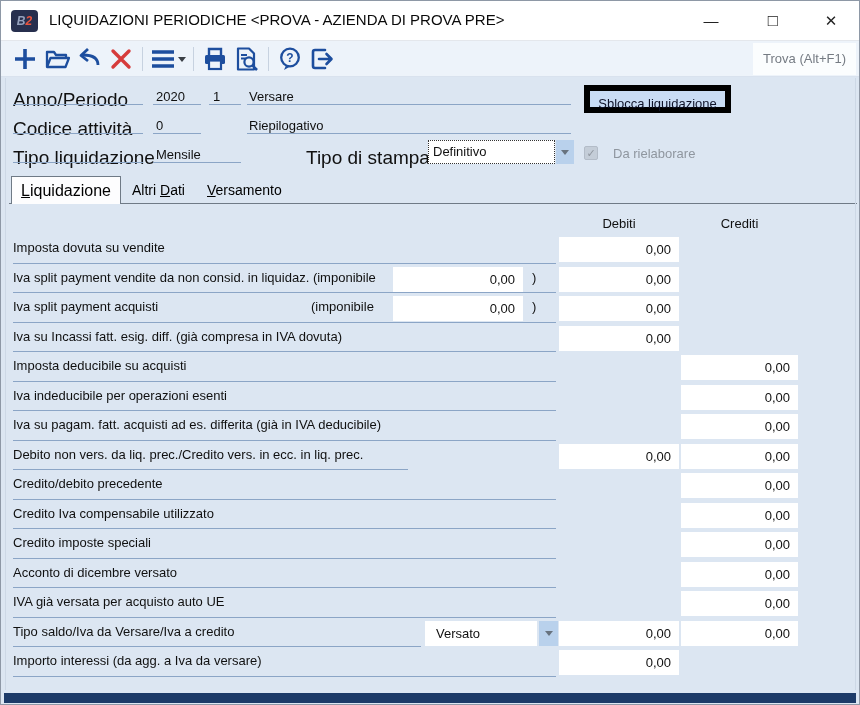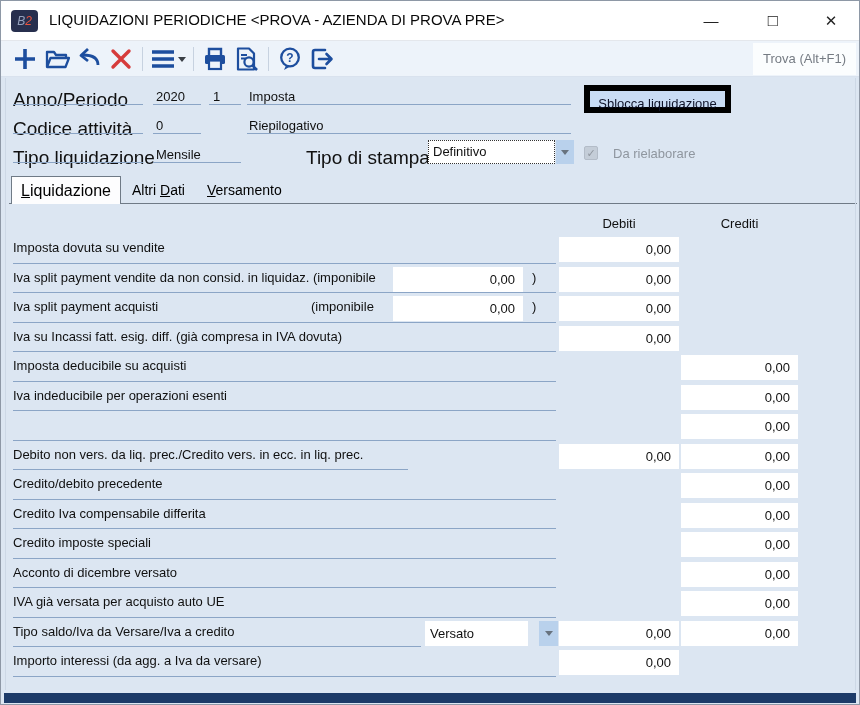--- a/index.html
+++ b/index.html
@@ -7,21 +7,21 @@
   body { font-family:"Liberation Sans","DejaVu Sans",sans-serif; }
   #window {
     position:relative; width:860px; height:705px;
     background:#dce6f2; border:1px solid #8e98a6; overflow:hidden;
   }
   
   #titlebar { position:absolute; left:0; top:0; width:858px; height:40px;
     background:#ffffff; border-bottom:1px solid #e4e7ec; }
   #app-logo { position:absolute; left:10px; top:9px; width:27px; height:22px;
     background:#272f4e; border-radius:4px; text-align:center; line-height:22px;
-    font-style:italic; font-weight:normal; font-size:12px; }
+    font-style:italic; font-weight:bold; font-size:12px; }
   #app-logo .lb { color:#96a1bd; } #app-logo .l2 { color:#e8543f; }
   #window-title { position:absolute; left:48px; top:10px; font-size:15px; color:#0a0a0a; white-space:nowrap; }
   .winctl { position:absolute; top:6px; width:34px; height:28px; text-align:center;
     line-height:28px; font-size:15px; color:#222; cursor:default; }
   #btn-min { left:693px; } #btn-max { left:755px; font-size:17px; } #btn-close { left:813px; }
   
   #toolbar { position:absolute; left:0; top:40px; width:858px; height:36px;
     background:#edf3fa; border-bottom:1px solid #d9e2ee; }
   .tb-wrap { position:absolute; left:8px; top:0; height:36px; display:flex; align-items:center; }
   .tb-btn { width:32px; height:30px; display:flex; align-items:center; justify-content:center; }
@@ -65,22 +65,22 @@
   .clip2 { width:379px; overflow:hidden; }
   .label2 { position:absolute; left:310px; top:5px; width:82px; overflow:hidden;
     font-size:13px; color:#101010; white-space:nowrap; }
   .uline { position:absolute; left:12px; bottom:1px; height:1px; background:#8ba5c6; }
   .u-std { width:543px; } .u-s8 { width:395px; } .u-s14 { width:408px; }
   .amt { position:absolute; top:2px; height:25px; background:#ffffff; font-size:13px;
     color:#101010; text-align:right; line-height:25px; padding-right:8px; }
   .debiti { left:558px; width:120px; } .crediti { left:680px; width:117px; }
   .inline { left:392px; width:130px; z-index:1; }
   .paren { position:absolute; left:531px; top:5px; font-size:13px; color:#101010; }
-  .combo { position:absolute; left:424px; top:2px; width:103px; height:25px; background:#fff;
-    font-size:13px; line-height:25px; padding-left:5px; color:#101010; }
+  .combo { position:absolute; left:424px; top:2px; width:112px; height:25px; background:#fff;
+    font-size:13px; line-height:25px; padding-left:11px; color:#101010; }
   .combo-arrow { position:absolute; left:538px; top:2px; width:19px; height:25px;
     background:#b9d1ec; display:flex; align-items:center; justify-content:center; }
   
   #edge-l { position:absolute; left:4px; top:77px; width:1px; height:612px; background:#cdd8e6; }
   #edge-r { position:absolute; left:854px; top:77px; width:1px; height:612px; background:#cdd8e6; }
   #navy-bar { position:absolute; left:3px; top:692px; width:852px; height:10px; background:#1c3a68; }
   svg { display:block; }
 </style>
 </head>
 <body>
@@ -158,21 +158,21 @@
     </div>
     <div id="find-box">Trova (Alt+F1)</div>
   </div>
 
   <span class="flabel" style="left:12px; top:88px;">Anno/Periodo</span>
   <div class="fline" style="left:12px; top:103px; width:130px;"></div>
   <span class="fvalue" style="left:155px; top:88px;">2020</span>
   <div class="fline" style="left:152px; top:103px; width:48px;"></div>
   <span class="fvalue" style="left:212px; top:88px;">1</span>
   <div class="fline" style="left:208px; top:103px; width:32px;"></div>
-  <span class="fvalue" style="left:248px; top:88px;">Imposta</span>
+  <span class="fvalue" style="left:248px; top:88px;">Versare</span>
   <div class="fline" style="left:246px; top:103px; width:324px;"></div>
 
   <span class="flabel" style="left:12px; top:117px;">Codice attività</span>
   <div class="fline" style="left:12px; top:132px; width:130px;"></div>
   <span class="fvalue" style="left:155px; top:117px;">0</span>
   <div class="fline" style="left:152px; top:132px; width:48px;"></div>
   <span class="fvalue" style="left:248px; top:117px;">Riepilogativo</span>
   <div class="fline" style="left:246px; top:132px; width:324px;"></div>
 
   <span class="flabel" style="left:12px; top:146px;">Tipo liquidazione</span>
@@ -234,39 +234,40 @@
       <div class="amt crediti">0,00</div>
     </div>
 
     <div class="row">
       <span class="rlabel">Iva indeducibile per operazioni esenti</span>
       <div class="uline u-std"></div>
       <div class="amt crediti">0,00</div>
     </div>
 
     <div class="row">
+      <span class="rlabel">Iva  su pagam. fatt. acquisti ad es. differita (già in IVA deducibile)</span>
       <div class="uline u-std"></div>
       <div class="amt crediti">0,00</div>
     </div>
 
     <div class="row">
       <span class="rlabel">Debito non vers. da liq. prec./Credito vers. in ecc. in liq. prec.</span>
       <div class="uline u-s8"></div>
       <div class="amt debiti">0,00</div>
       <div class="amt crediti">0,00</div>
     </div>
 
     <div class="row">
       <span class="rlabel">Credito/debito precedente</span>
       <div class="uline u-std"></div>
       <div class="amt crediti">0,00</div>
     </div>
 
     <div class="row">
-      <span class="rlabel">Credito Iva compensabile differita</span>
+      <span class="rlabel">Credito Iva compensabile utilizzato</span>
       <div class="uline u-std"></div>
       <div class="amt crediti">0,00</div>
     </div>
 
     <div class="row">
       <span class="rlabel">Credito imposte speciali</span>
       <div class="uline u-std"></div>
       <div class="amt crediti">0,00</div>
     </div>
 

